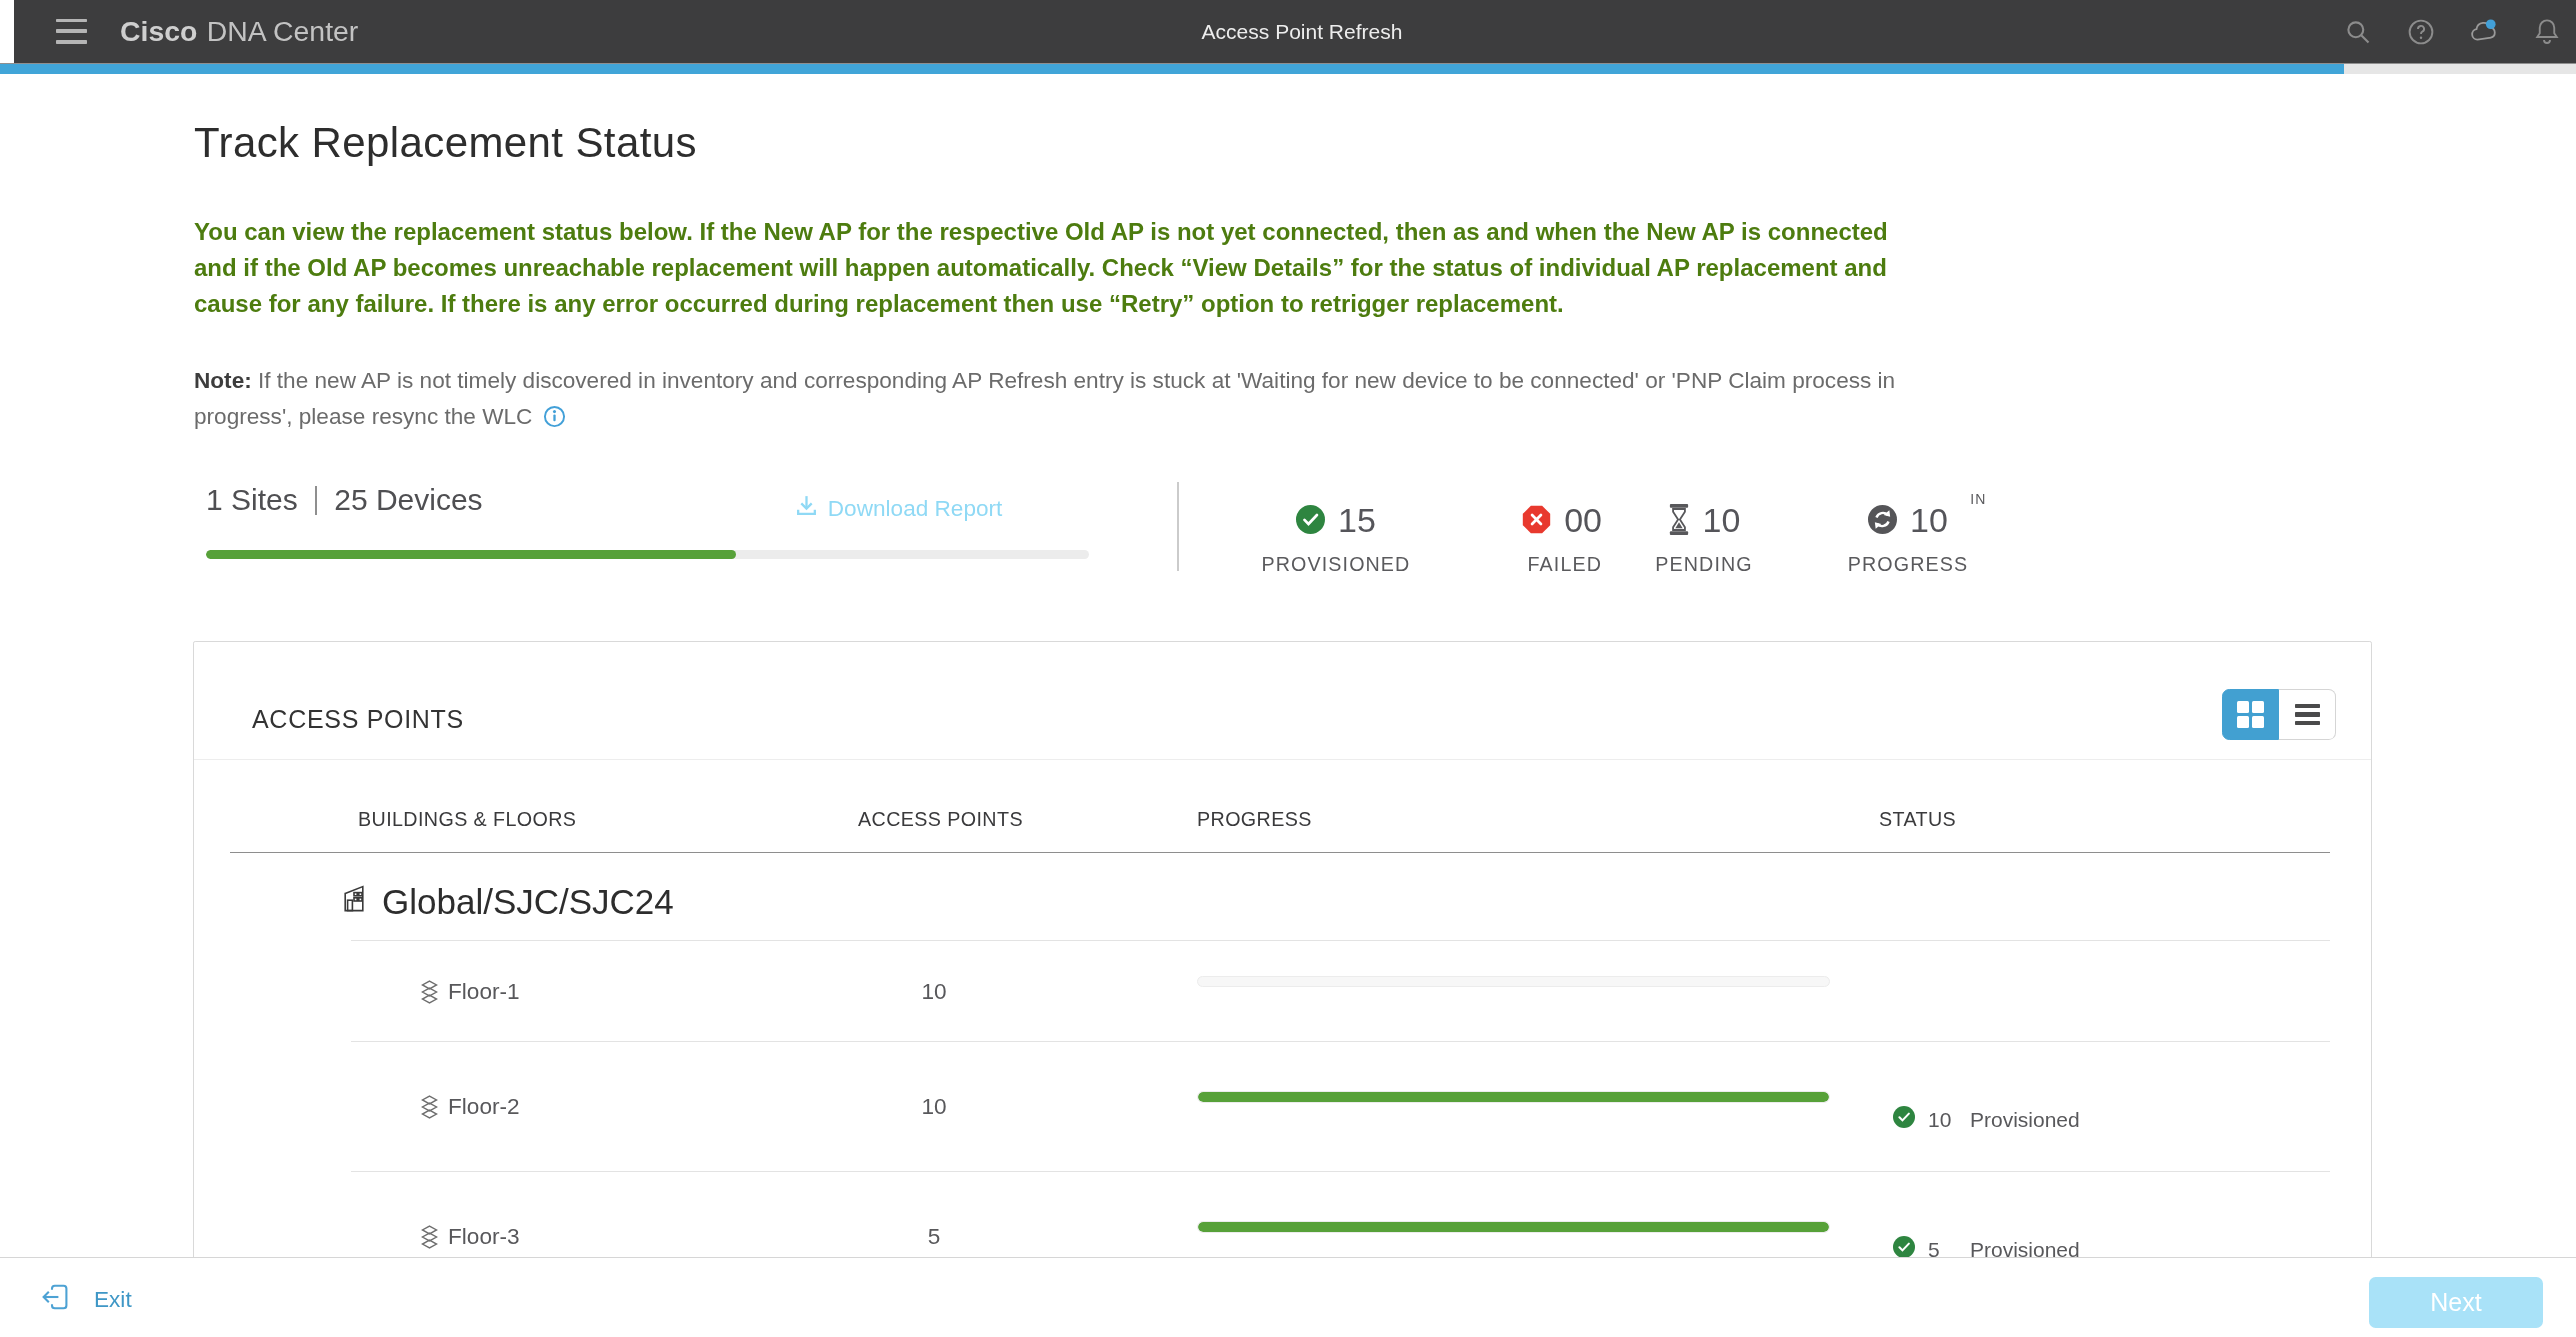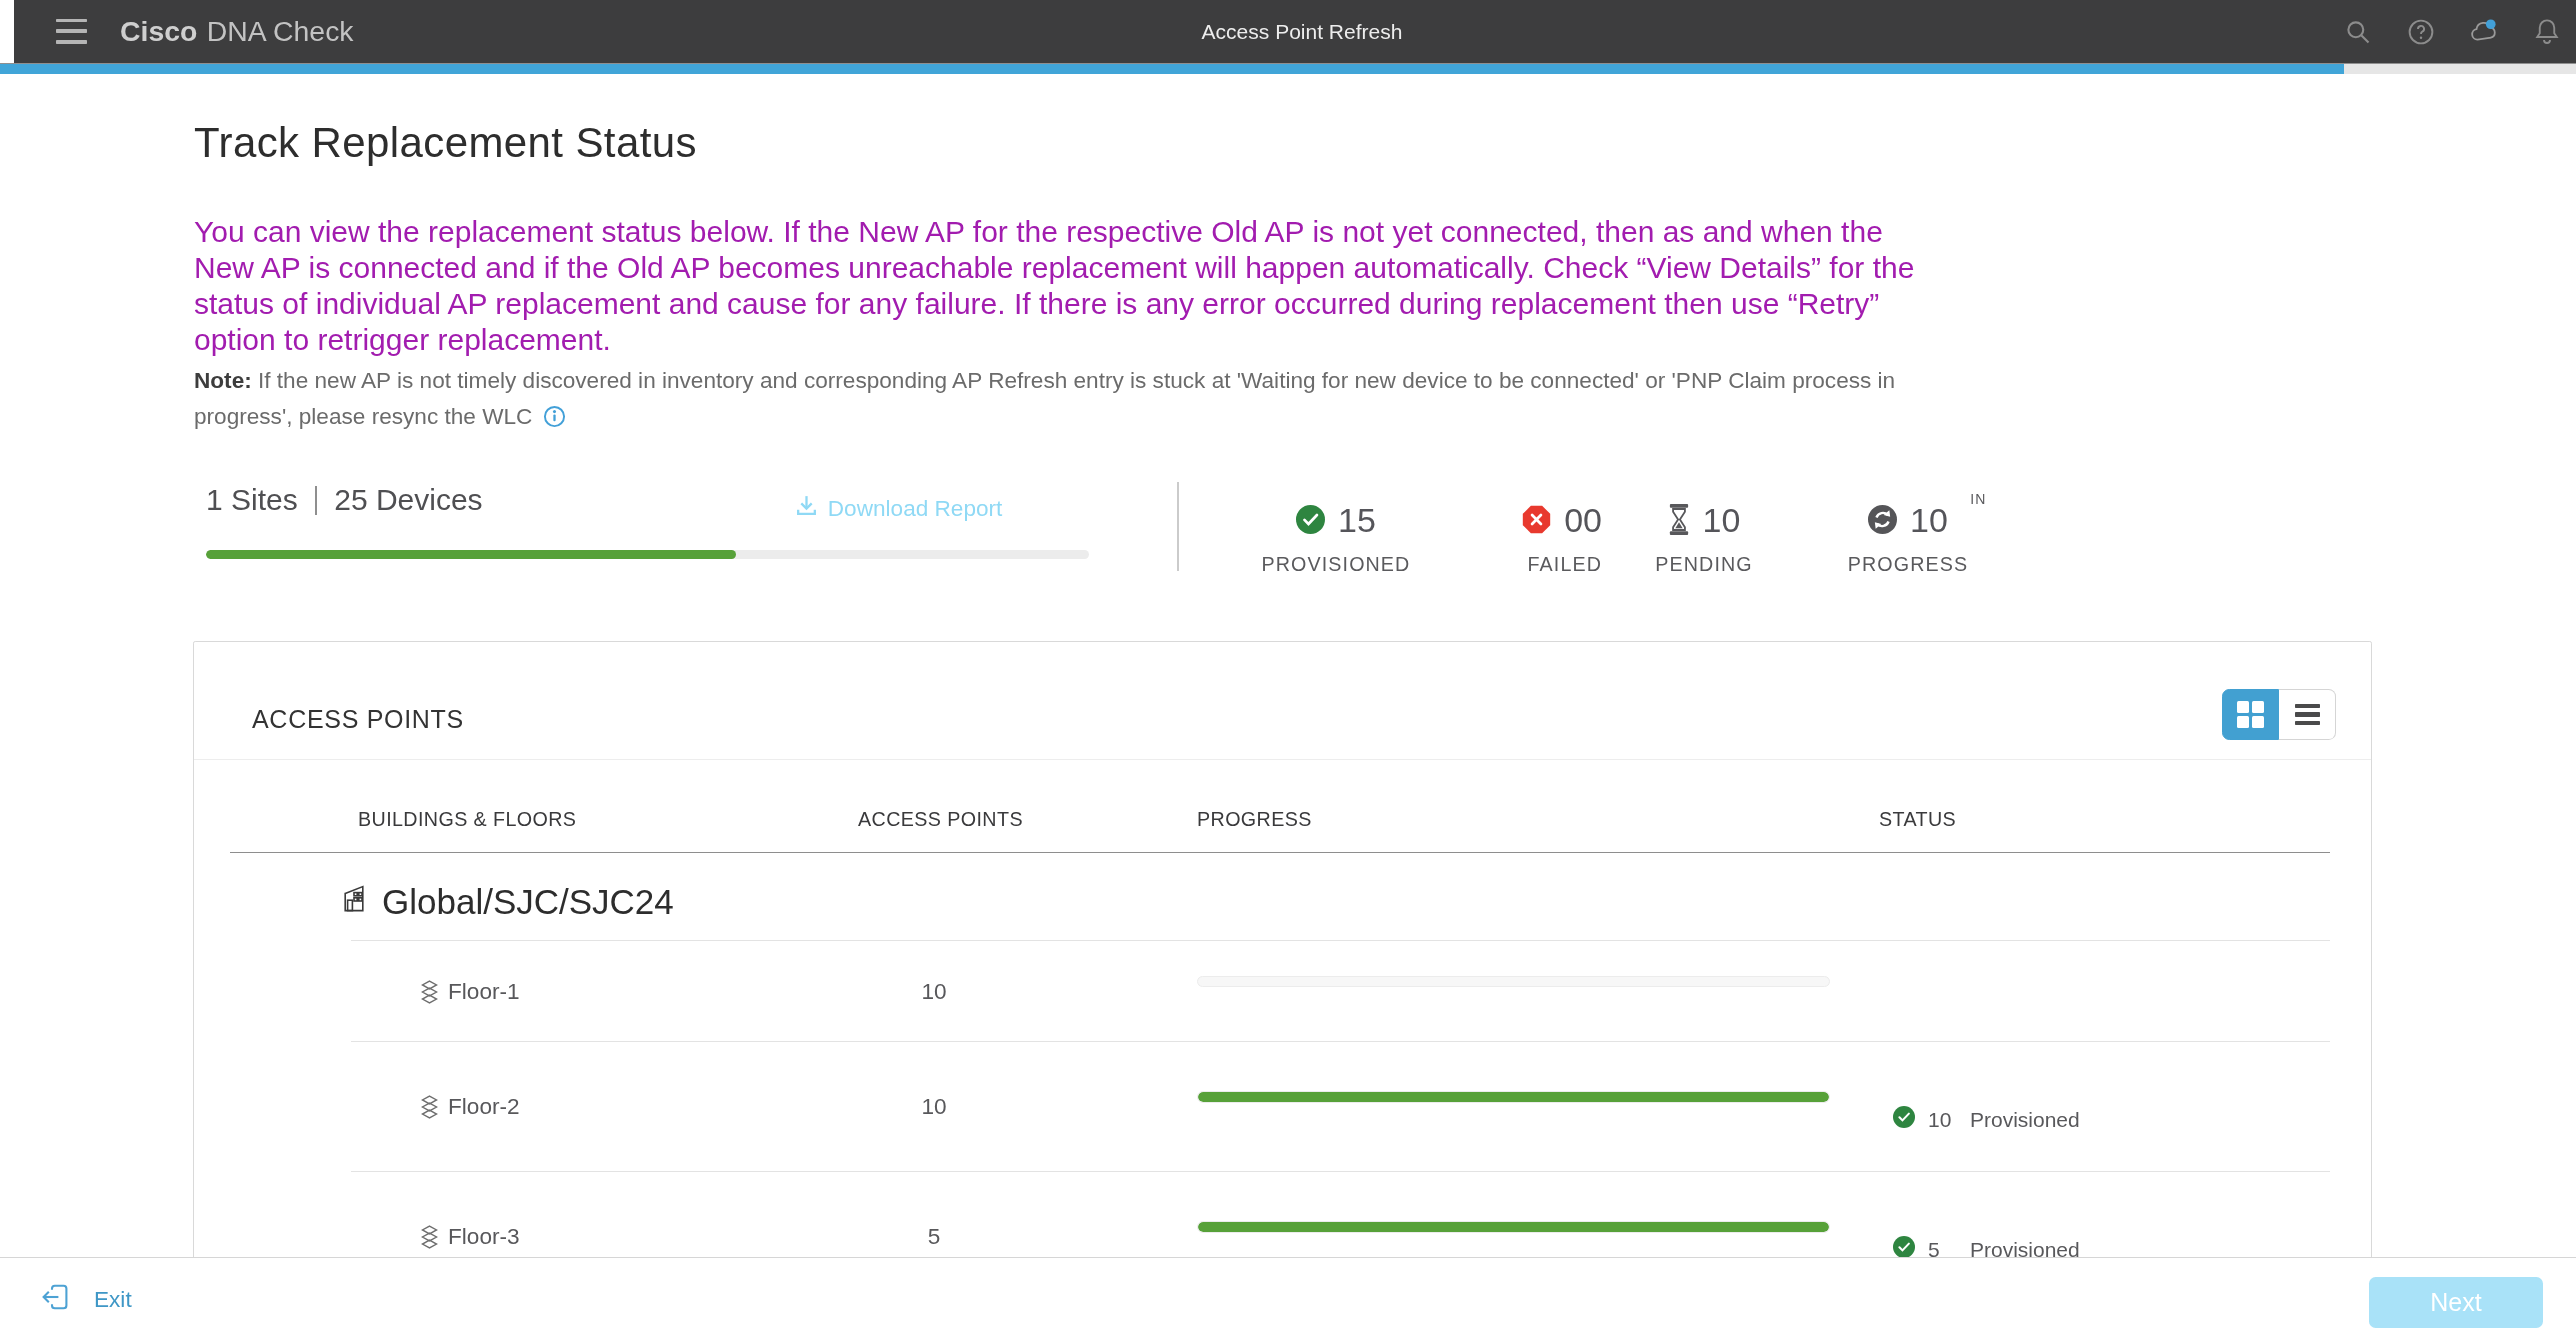--- a/index.html
+++ b/index.html
@@ -19,21 +19,21 @@
                 color:#ededed;font-size:21px;font-weight:400;pointer-events:none;}
   .topbar-icons{position:absolute;right:29px;top:0;height:63px;display:flex;align-items:center;gap:34px;}
   .topbar-icons .tic{width:29px;height:29px;display:inline-flex;align-items:center;justify-content:center;cursor:pointer;}
 
   
   .loadbar{position:absolute;left:0;top:63px;width:100%;height:10.2px;background:#e6e6e6;border-top:0.7px solid #8f8f8f;}
   .loadbar-fill{height:100%;background:#41a5d8;}
 
   
   .page-title{position:absolute;left:194px;top:119px;margin:0;font-size:42px;font-weight:400;color:#2d2d2d;letter-spacing:0.4px;}
-  .desc{position:absolute;left:194px;top:214px;width:1725px;margin:0;font-size:30px;line-height:36px;color:#a21caf;}
+  .desc{position:absolute;left:194px;top:214px;width:1725px;margin:0;font-size:24px;line-height:36px;color:#4d7c0f;font-weight:bold;}
   .note{position:absolute;left:194px;top:363px;width:1725px;margin:0;font-size:22.6px;line-height:36px;color:#6b6b6b;}
   .note strong{color:#3d3d3d;}
   .info-icon{display:inline-block;width:23px;height:23px;margin-left:10.2px;vertical-align:-4.4px;cursor:pointer;}
 
   
   .summary{position:absolute;left:194px;top:467px;width:2188px;height:139px;margin-left:12px;}
   .sites-line{position:absolute;left:0;top:16px;display:flex;align-items:center;font-size:30px;color:#4f4f52;}
   .sites-line .vbar{display:inline-block;width:1.5px;height:29px;background:#8f8f8f;margin:0 17.5px;}
   .download{position:absolute;left:588px;top:26px;display:flex;align-items:center;gap:8.8px;
             font-size:22.6px;color:#8fd9f5;cursor:pointer;text-decoration:none;}
@@ -98,21 +98,21 @@
 <div class="app">
 
   <header class="topbar">
     <button class="hamburger" aria-label="menu">
       <span></span>
         <span></span>
         <span></span>
     </button>
     <div class="brand">
       <span class="b1">Cisco</span>
-      <span class="b2">DNA Check</span>
+      <span class="b2">DNA Center</span>
     </div>
     <div class="topbar-title">Access Point Refresh</div>
     <div class="topbar-icons">
       <span class="tic">
         <svg width="28" height="28" viewBox="0 0 32 32" fill="none" stroke="#8c8c8c" stroke-width="2.4">
           <circle cx="13.5" cy="13.5" r="8.5"></circle>
             <path d="M20 20 L28 28"></path>
         </svg>
       </span>
       <span class="tic">

